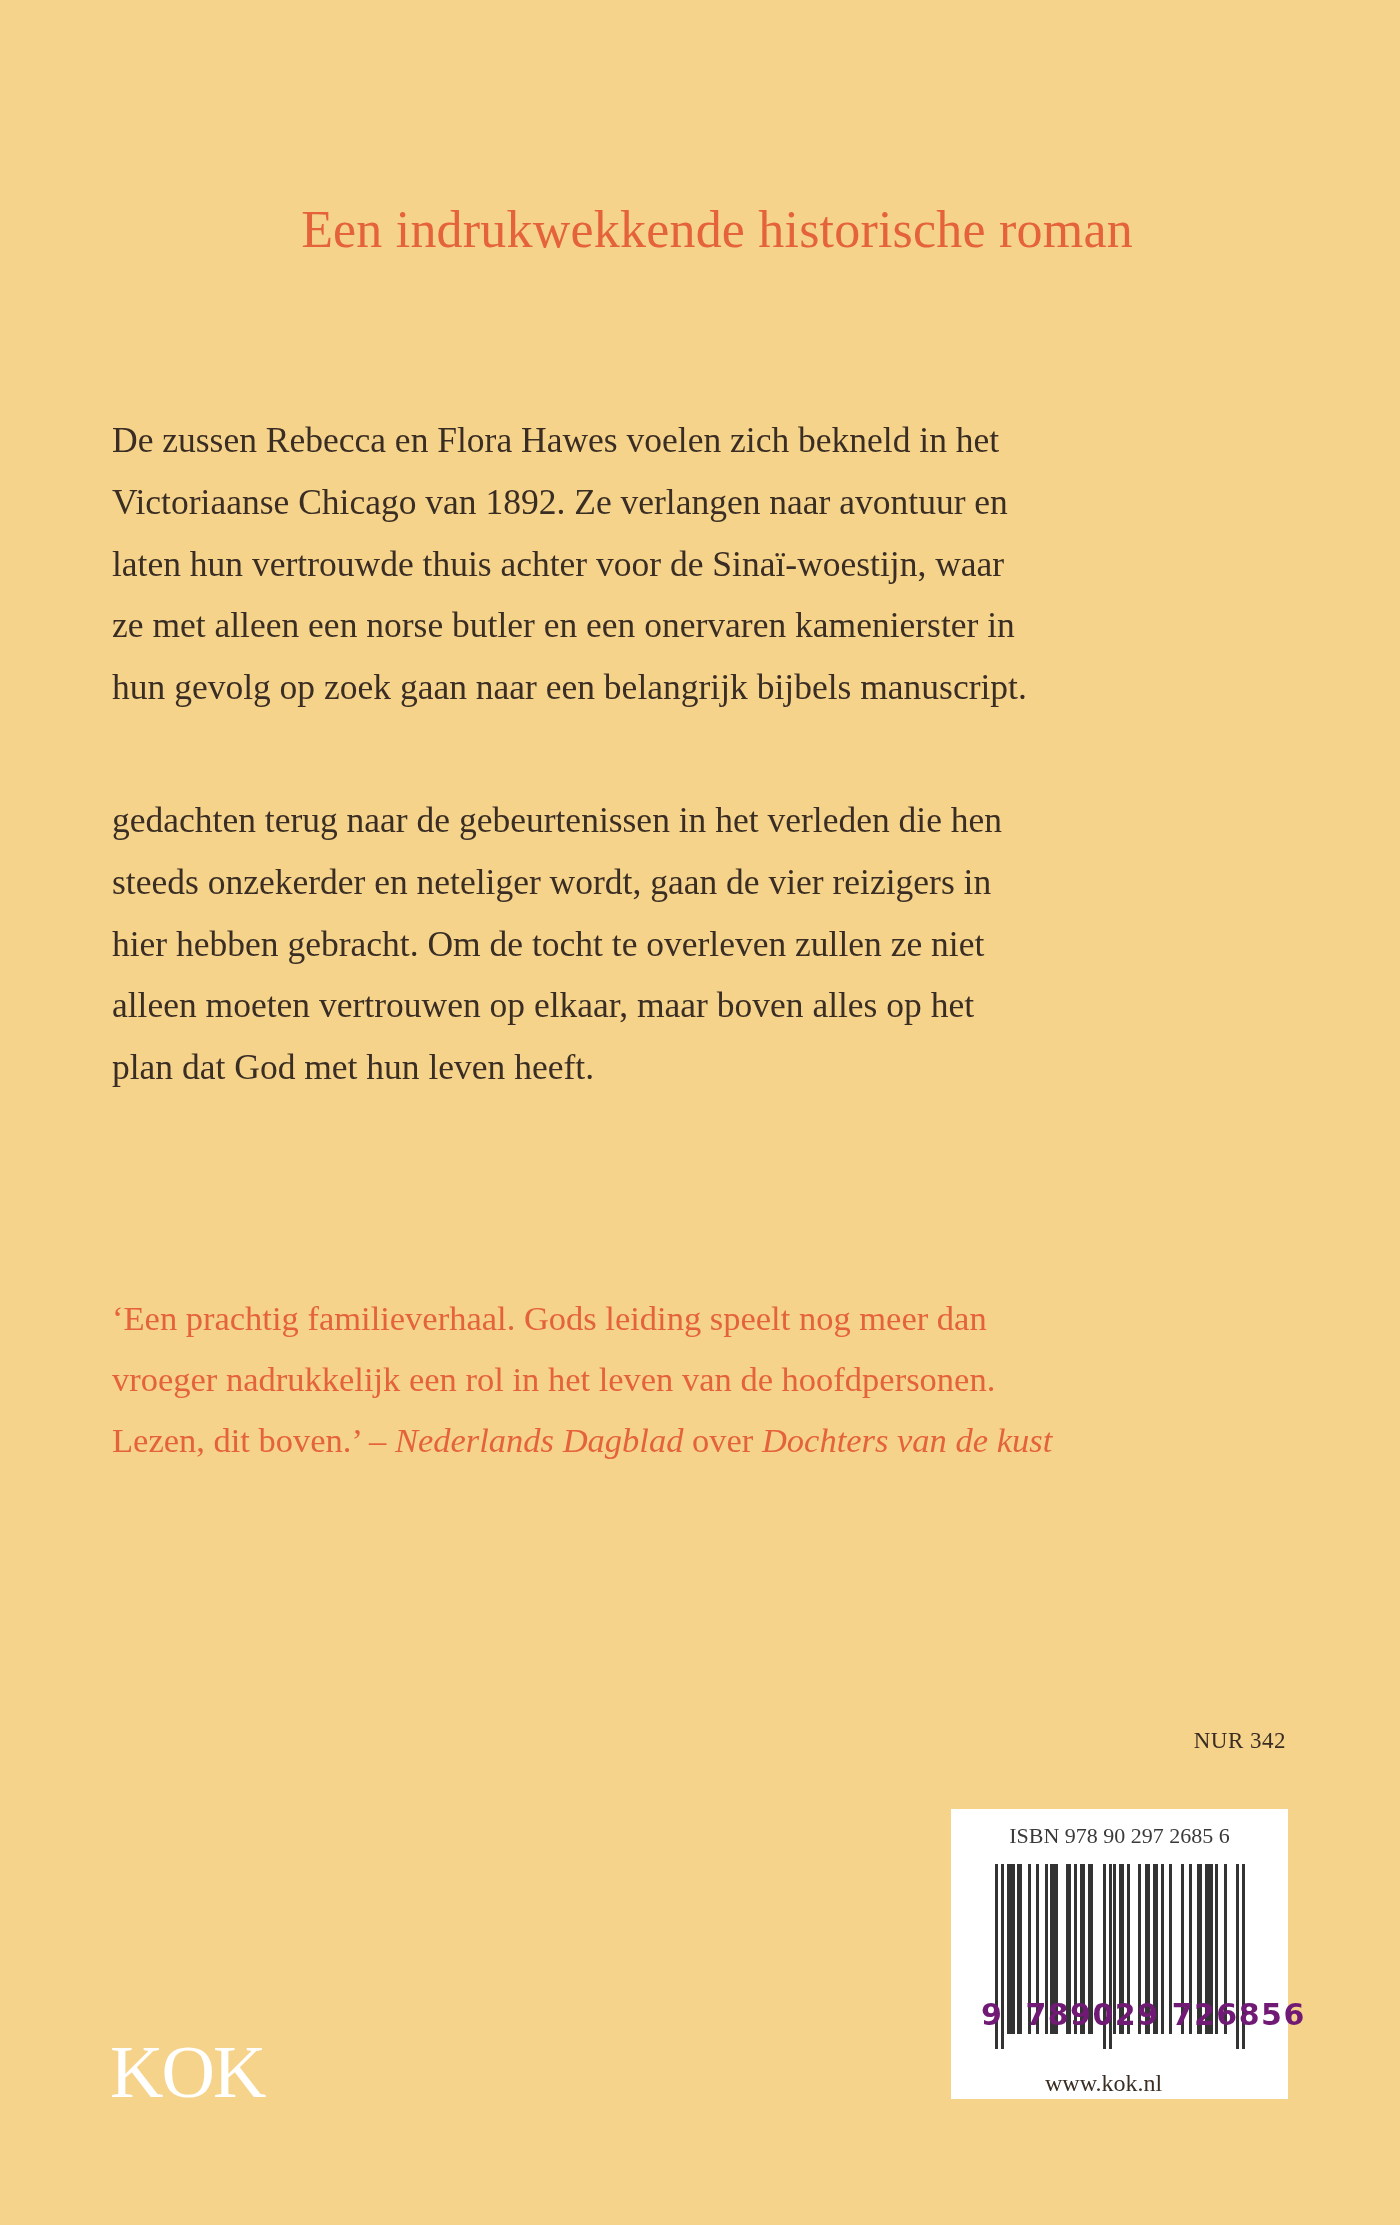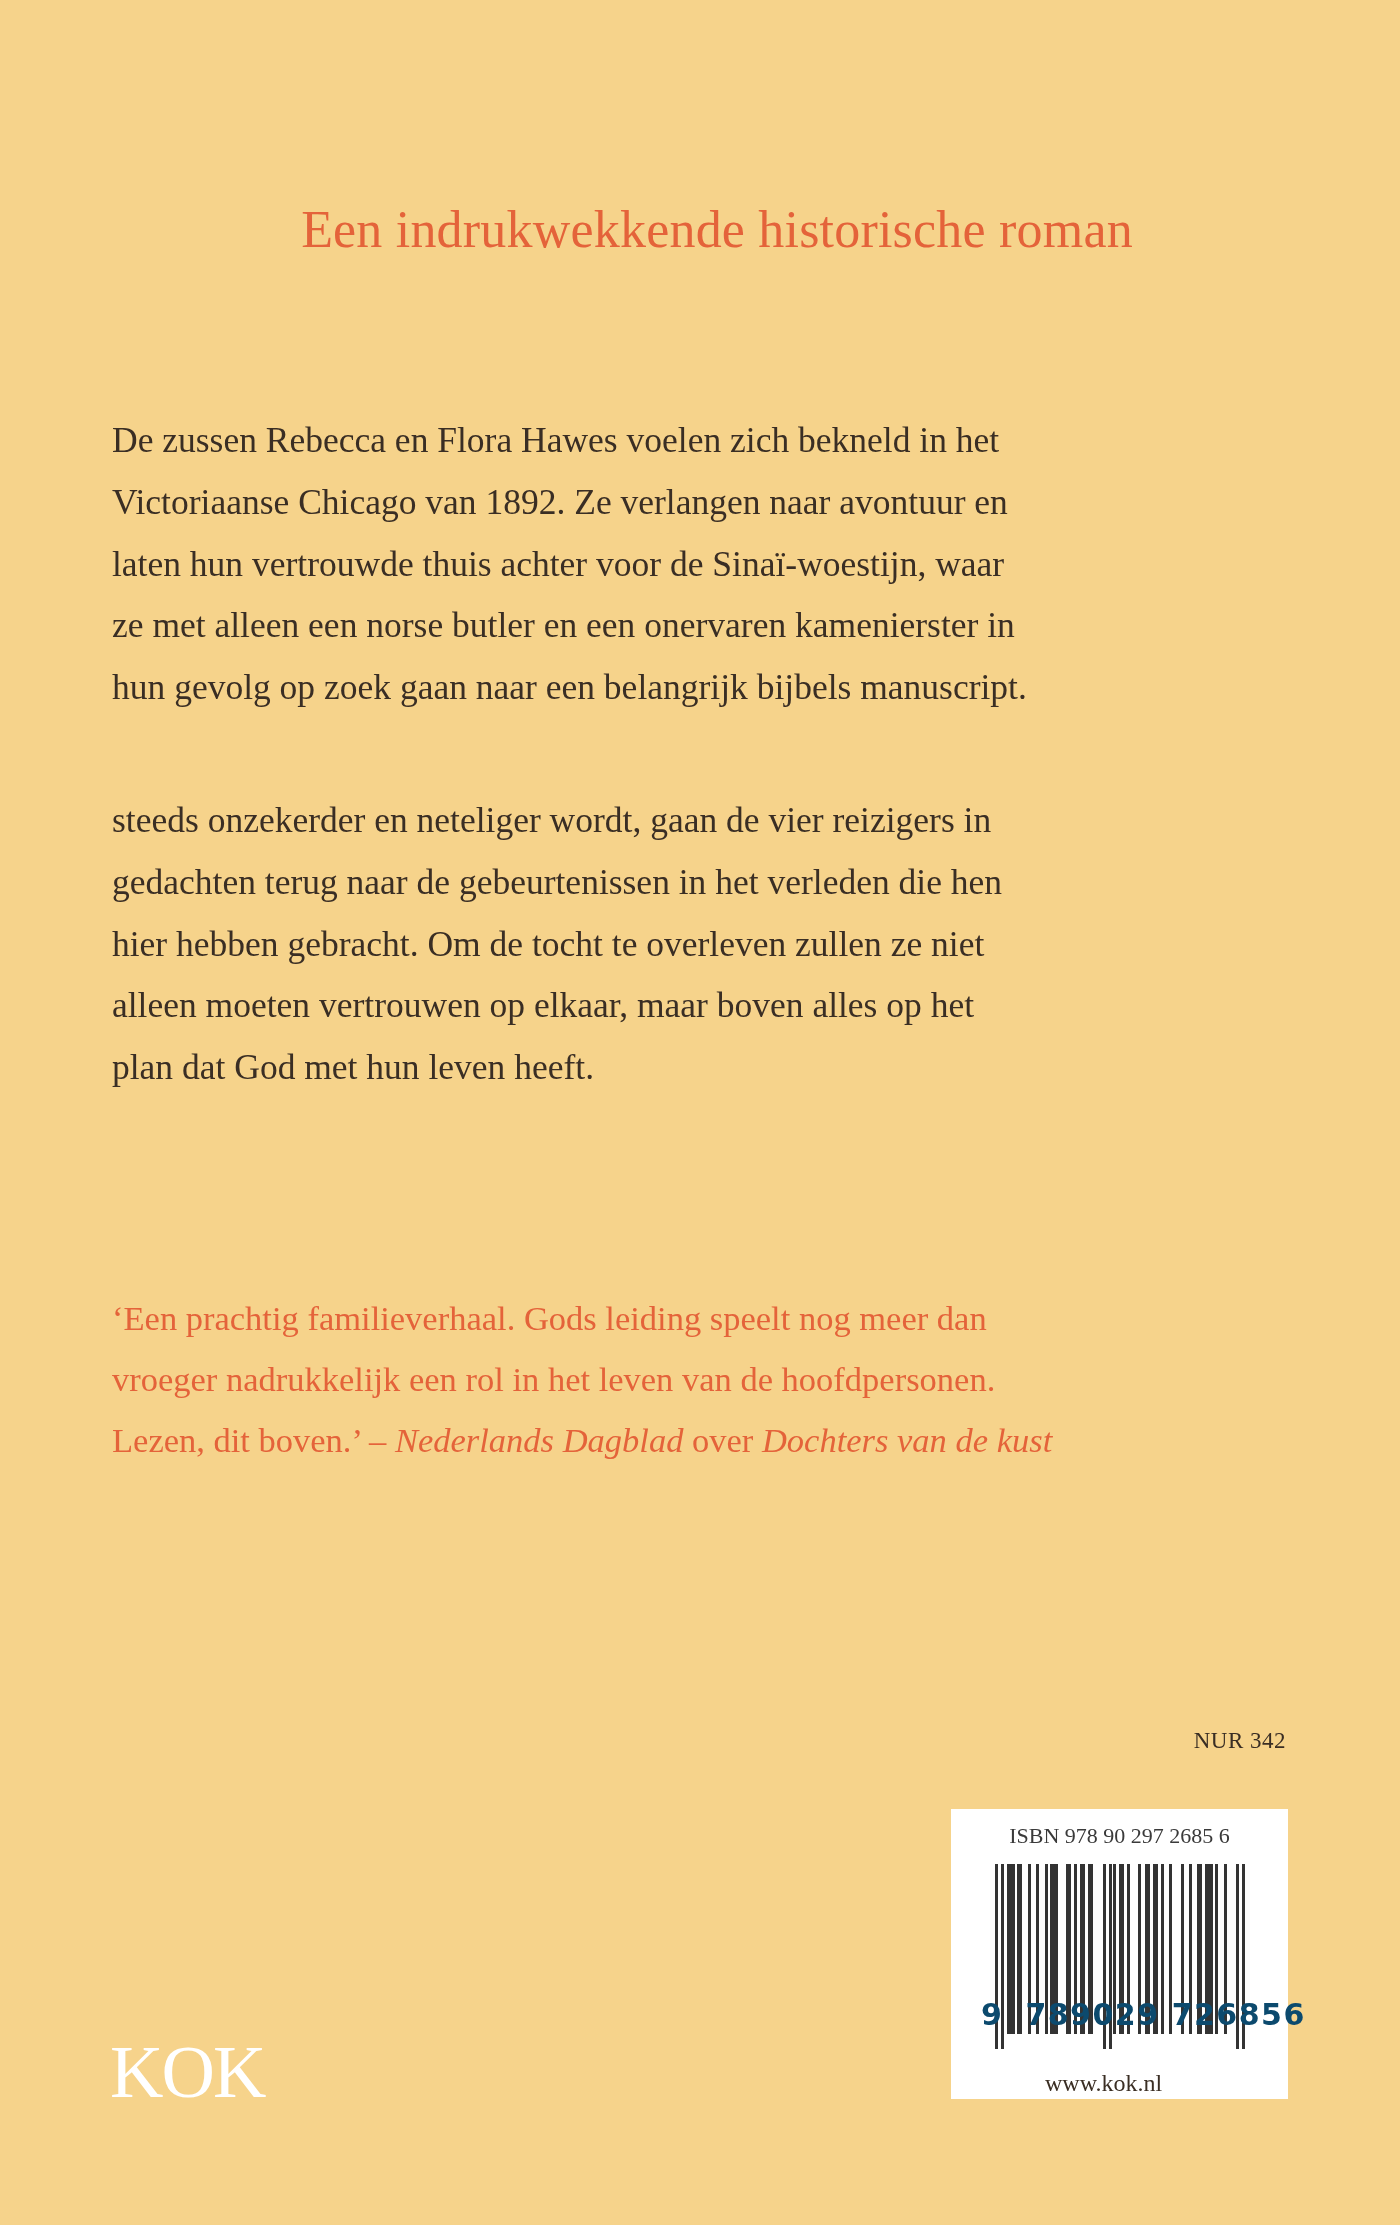--- a/index.html
+++ b/index.html
@@ -38,21 +38,21 @@
   .isbn-text {
     position: absolute; left: 0; top: 14px; width: 337px; text-align: center;
     color: #3A3A3A; font-size: 22px;
   }
   .barcode {
     position: absolute; left: 44px; top: 55px; width: 250px; height: 185px;
   }
   .barcode-digits {
     position: absolute; left: 30px; top: 188px; width: 270px;
     font-family: "DejaVu Sans", sans-serif; font-weight: bold;
-    font-size: 30px; color: #0c4a6e; letter-spacing: 1.5px;
+    font-size: 30px; color: #701a75; letter-spacing: 1.5px;
     white-space: nowrap;
   }
   .url {
     position: absolute; left: 1045px; top: 2070px;
     color: #3A2E24; font-size: 24px;
   }
   .logo {
     position: absolute; left: 110px; top: 2030px;
     color: #FFFFFF; font-size: 74px; letter-spacing: -2px;
     font-family: "Liberation Serif", serif;
@@ -67,22 +67,22 @@
 
 <div class="para" id="p1">
   <div>De zussen Rebecca en Flora Hawes voelen zich bekneld in het</div>
   <div>Victoriaanse Chicago van 1892. Ze verlangen naar avontuur en</div>
   <div>laten hun vertrouwde thuis achter voor de Sinaï-woestijn, waar</div>
   <div>ze met alleen een norse butler en een onervaren kamenierster in</div>
   <div>hun gevolg op zoek gaan naar een belangrijk bijbels manuscript.</div>
 </div>
 
 <div class="para" id="p2">
+  <div>gedachten terug naar de gebeurtenissen in het verleden die hen</div>
   <div>steeds onzekerder en neteliger wordt, gaan de vier reizigers in</div>
-  <div>gedachten terug naar de gebeurtenissen in het verleden die hen</div>
   <div>hier hebben gebracht. Om de tocht te overleven zullen ze niet</div>
   <div>alleen moeten vertrouwen op elkaar, maar boven alles op het</div>
   <div>plan dat God met hun leven heeft.</div>
 </div>
 
 <div class="quote">
   <div>‘Een prachtig familieverhaal. Gods leiding speelt nog meer dan</div>
   <div>vroeger nadrukkelijk een rol in het leven van de hoofdpersonen.</div>
   <div><span>Lezen, dit boven.’ – </span><i>Nederlands Dagblad</i><span> over </span><i>Dochters van de kust</i></div>
 </div>

